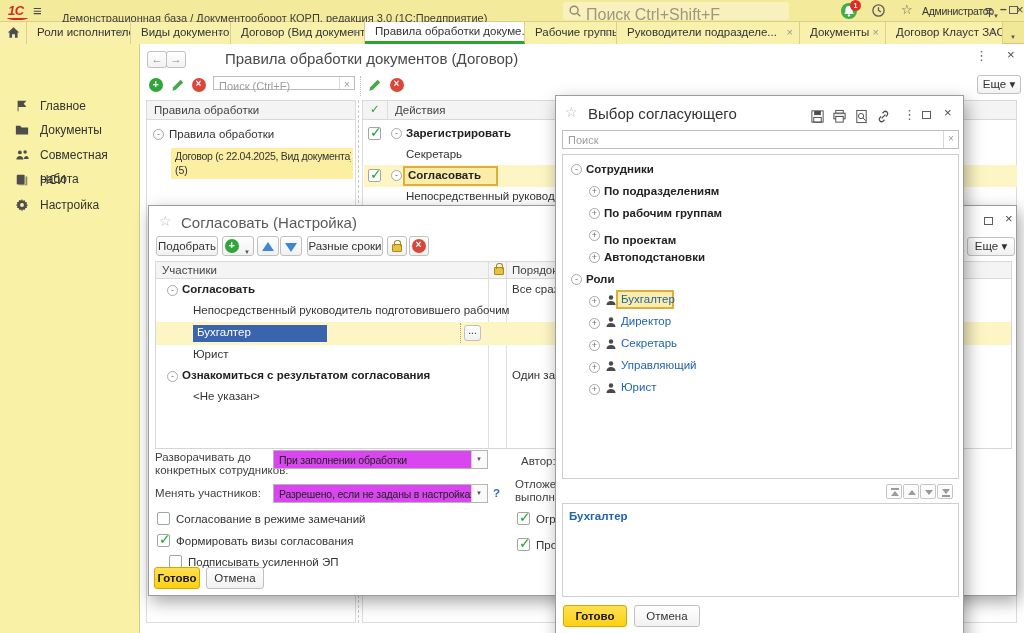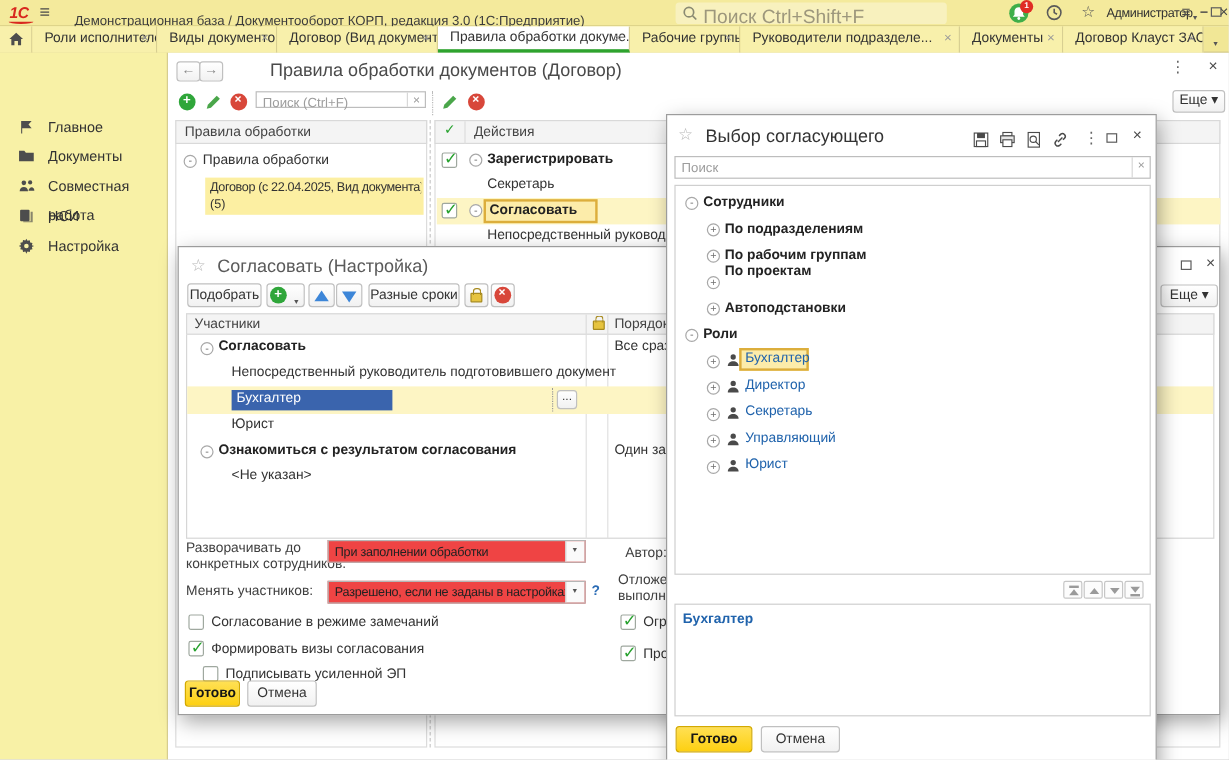--- a/index.html
+++ b/index.html
@@ -38,21 +38,21 @@
   .sbi .lbl{position:absolute;left:40px;top:0;color:#333;font-size:12px}
   .sbi svg{position:absolute;left:15px;top:5px}
   
   .btn{position:absolute;border:1px solid #c0c0c0;border-radius:3px;background:linear-gradient(#fff,#f1f1f1);
        text-align:center;font-size:11.5px;color:#333}
   .btn-yel{background:linear-gradient(#ffe054,#fdd012);border-color:#d3a900;font-weight:bold;color:#151515}
   .inp{position:absolute;background:#fff;border:1px solid #bdbdbd}
   .inp .ph{position:absolute;left:5px;top:3px;color:#9d9d9d;font-size:11px}
   .inp .clr{position:absolute;right:0;top:0;bottom:0;width:15px;border-left:1px solid #d8d8d8;text-align:center;
             color:#999;font-size:10px;line-height:16px}
-  .combo{position:absolute;background:#ef4444;border:1px solid #b5b5b5}
+  .combo{position:absolute;background:#d946ef;border:1px solid #b5b5b5}
   .combo .txt{position:absolute;left:5px;top:3px;white-space:nowrap;font-size:10.5px;color:#222;letter-spacing:-.2px}
   .combo .ar{position:absolute;right:0;top:0;bottom:0;width:16px;border-left:1px solid #cfcfcf;background:#fafafa}
   .combo .ar::after{content:"▼";position:absolute;right:5px;top:5px;font-size:6px;color:#555}
   .cbx{position:absolute;width:13px;height:13px;background:#fff;border:1px solid #9fa89f;border-radius:2px}
   .cbx.on::after{content:"✓";position:absolute;left:1px;top:-4px;font-size:14px;font-weight:bold;color:#27a22e}
   .tg{position:absolute;width:11px;height:11px;border:1px solid #a8a8a8;border-radius:50%;background:#fff;
       font-size:9px;line-height:8px;text-align:center;color:#707070}
   .tg::after{content:"-"}
   .tg.plus::after{content:"+"}
   .icx{position:absolute;width:14px;height:14px;border-radius:50%;background:#d8473a}
@@ -265,21 +265,21 @@
       <span class="lock" style="left:338px;top:5px"></span>
       <span class="abs" style="left:350px;top:0;height:17px;border-left:1px solid #ddd"></span>
       <span class="t" style="left:356px;top:2px;color:#444">Порядок</span>
       <span class="vline" style="left:332px;top:17px;height:170px"></span>
       <span class="vline" style="left:350px;top:17px;height:170px"></span>
 
       <span class="tg" style="left:11px;top:23px"></span>
       <span class="t bold" style="left:26px;top:21px">Согласовать</span>
       <span class="t" style="left:356px;top:21px">Все сразу</span>
 
-      <span class="t" style="left:37px;top:42px">Непосредственный руководитель подготовившего документ</span>
+      <span class="t" style="left:37px;top:42px">Непосредственный руководитель подготовившего рабочим</span>
 
       <div class="ylrow" style="left:0px;top:60px;width:855px;height:23px"></div>
       <div class="abs" style="left:37px;top:63px;width:134px;height:17px;background:#3a64ad">
         <span class="t" style="left:4px;top:1px;color:#fff">Бухгалтер</span>
       </div>
       <span class="abs" style="left:304px;top:61px;height:20px;border-left:1px dotted #9a9a9a"></span>
       <span class="btn" style="left:308px;top:63px;width:17px;height:16px;line-height:10px;font-size:10px"><span>...</span></span>
 
       <span class="t" style="left:37px;top:86px">Юрист</span>
 
@@ -359,21 +359,21 @@
     </span>
 
     <div class="abs" style="left:6px;top:58px;width:397px;height:325px;border:1px solid #cfcfcf">
       <span class="tg" style="left:8px;top:9px"></span>
       <span class="t bold" style="left:23px;top:8px">Сотрудники</span>
       <span class="tg plus" style="left:26px;top:31px"></span>
       <span class="t bold" style="left:41px;top:30px">По подразделениям</span>
       <span class="tg plus" style="left:26px;top:53px"></span>
       <span class="t bold" style="left:41px;top:52px">По рабочим группам</span>
       <span class="tg plus" style="left:26px;top:75px"></span>
-      <span class="t bold" style="left:41px;top:65px">По проектам</span>
+      <span class="t bold" style="left:41px;top:79px">По проектам</span>
       <span class="tg plus" style="left:26px;top:97px"></span>
       <span class="t bold" style="left:41px;top:96px">Автоподстановки</span>
       <span class="tg" style="left:8px;top:119px"></span>
       <span class="t bold" style="left:23px;top:118px">Роли</span>
 
       <span class="tg plus" style="left:26px;top:141px"></span>
       <span class="abs" style="left:42px;top:139px"><svg width="12" height="12" viewBox="0 0 12 12" fill="#4a4a4a">
             <circle cx="6" cy="3.5" r="2.2"></circle>
             <path d="M1.5 11c0-2.6 2-4 4.5-4s4.5 1.4 4.5 4z"></path>
           </svg></span>

